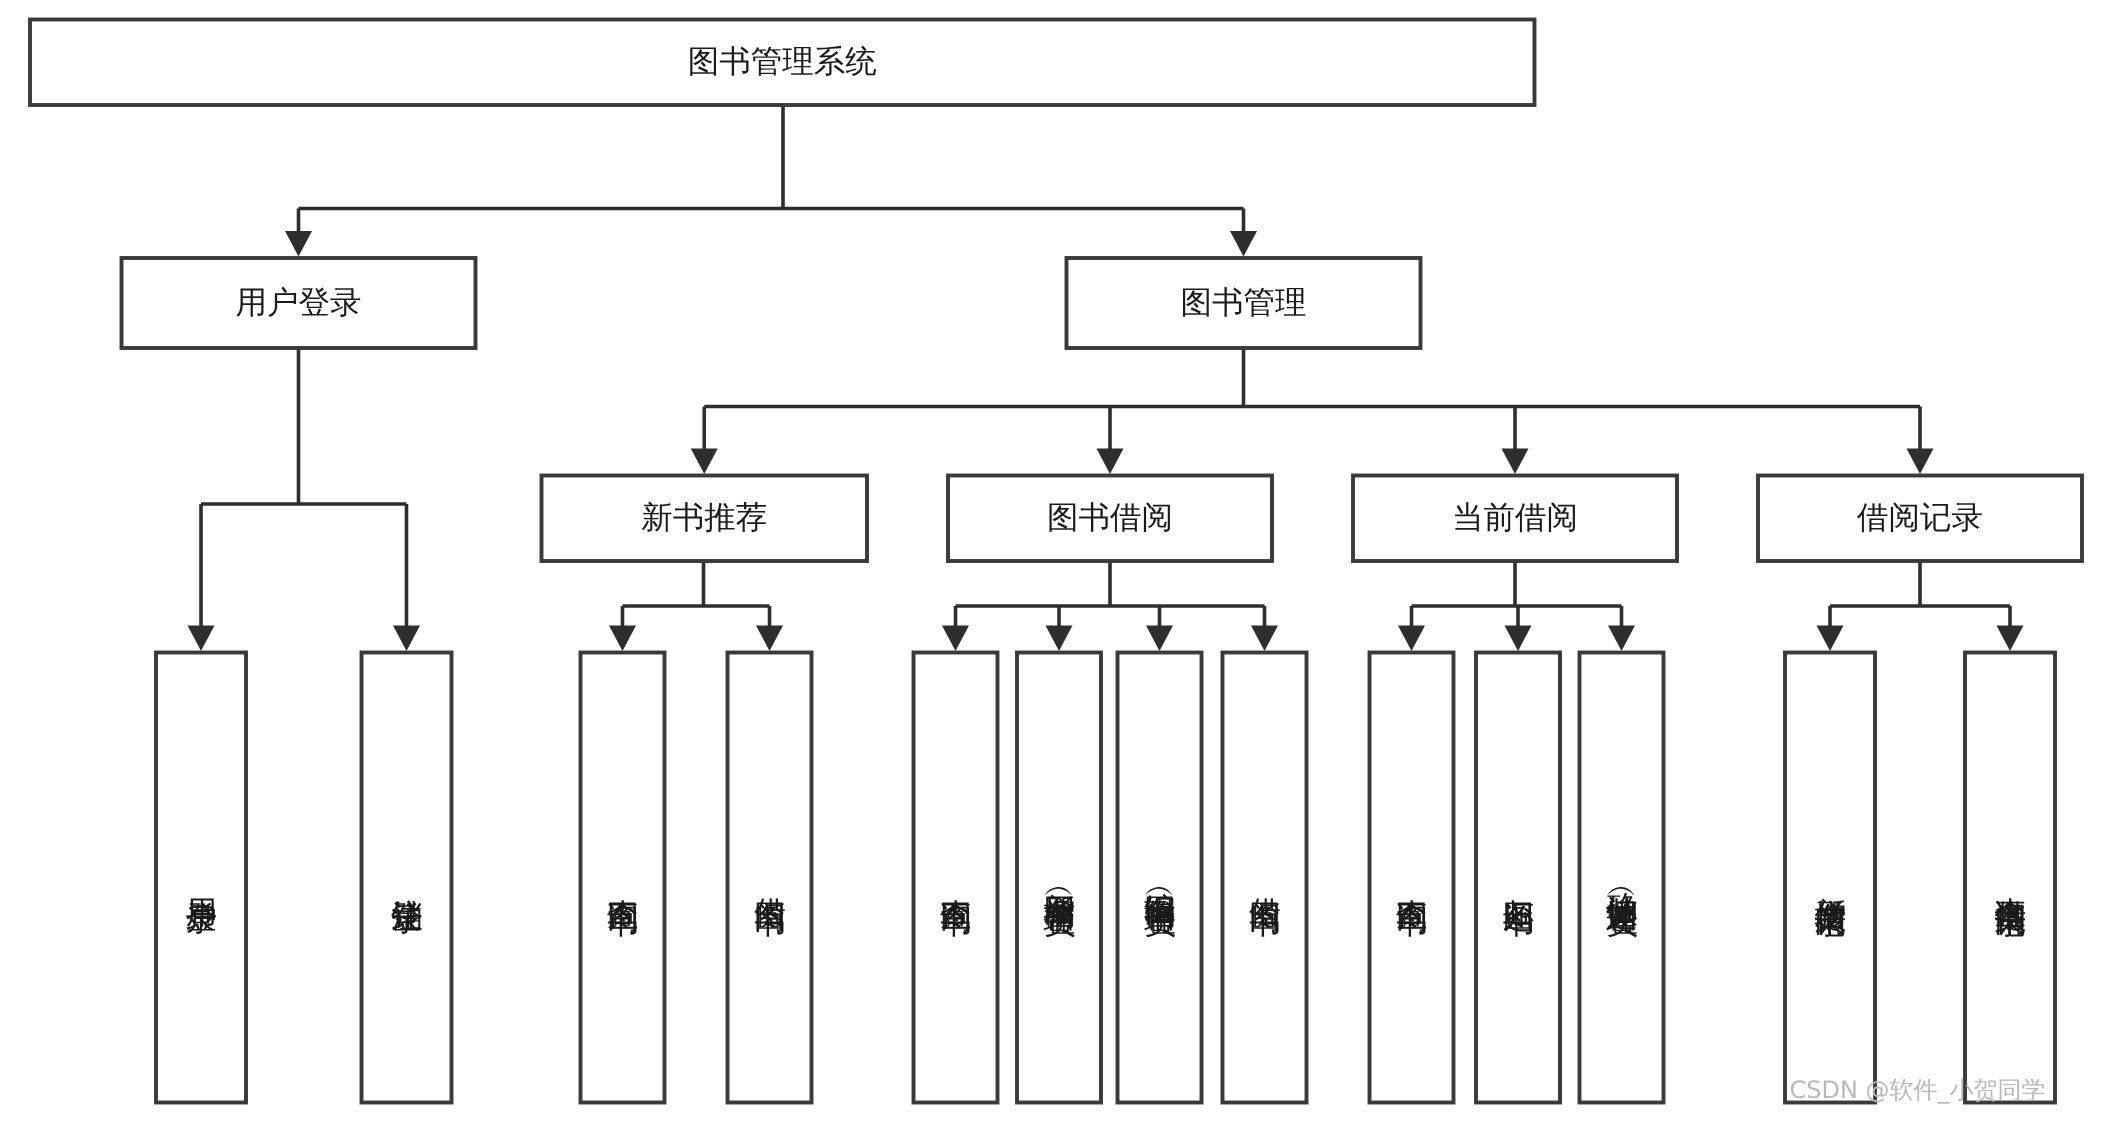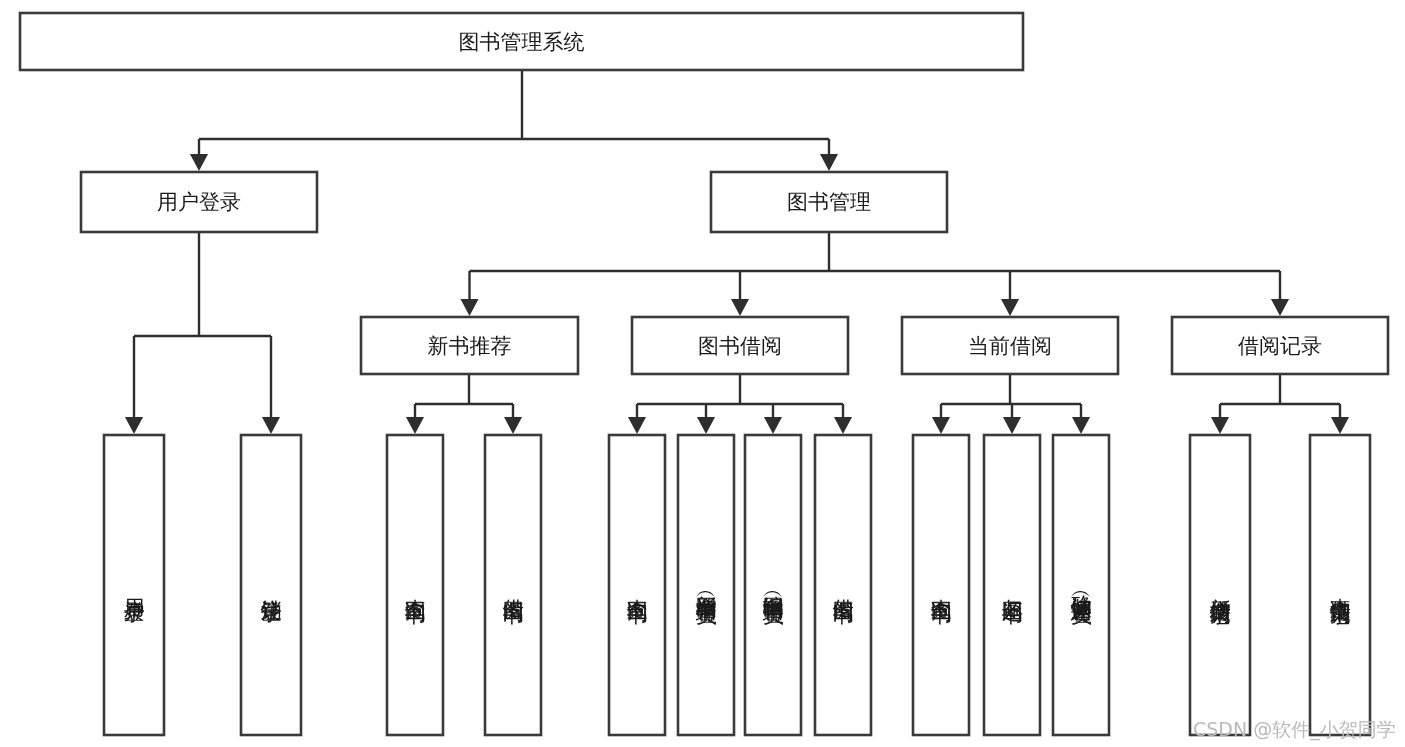--- a/index.html
+++ b/index.html
@@ -63,21 +63,21 @@
     align-items: center;
     justify-content: center;
     text-align: center;
     white-space: nowrap;
     pointer-events: none;
     user-select: none;
   }
   .watermark {
     position: absolute;
     font-family: "DejaVu Sans", "Liberation Sans", sans-serif;
-    font-size: 19px;
+    font-size: 16px;
     color: #b9b9b9;
     white-space: nowrap;
     user-select: none;
   }
 </style>
 </head>
 <body>
 
 <div id="diagram-root">
   <svg id="tree-svg" viewBox="0 0 1405 747" xmlns="http://www.w3.org/2000/svg">

